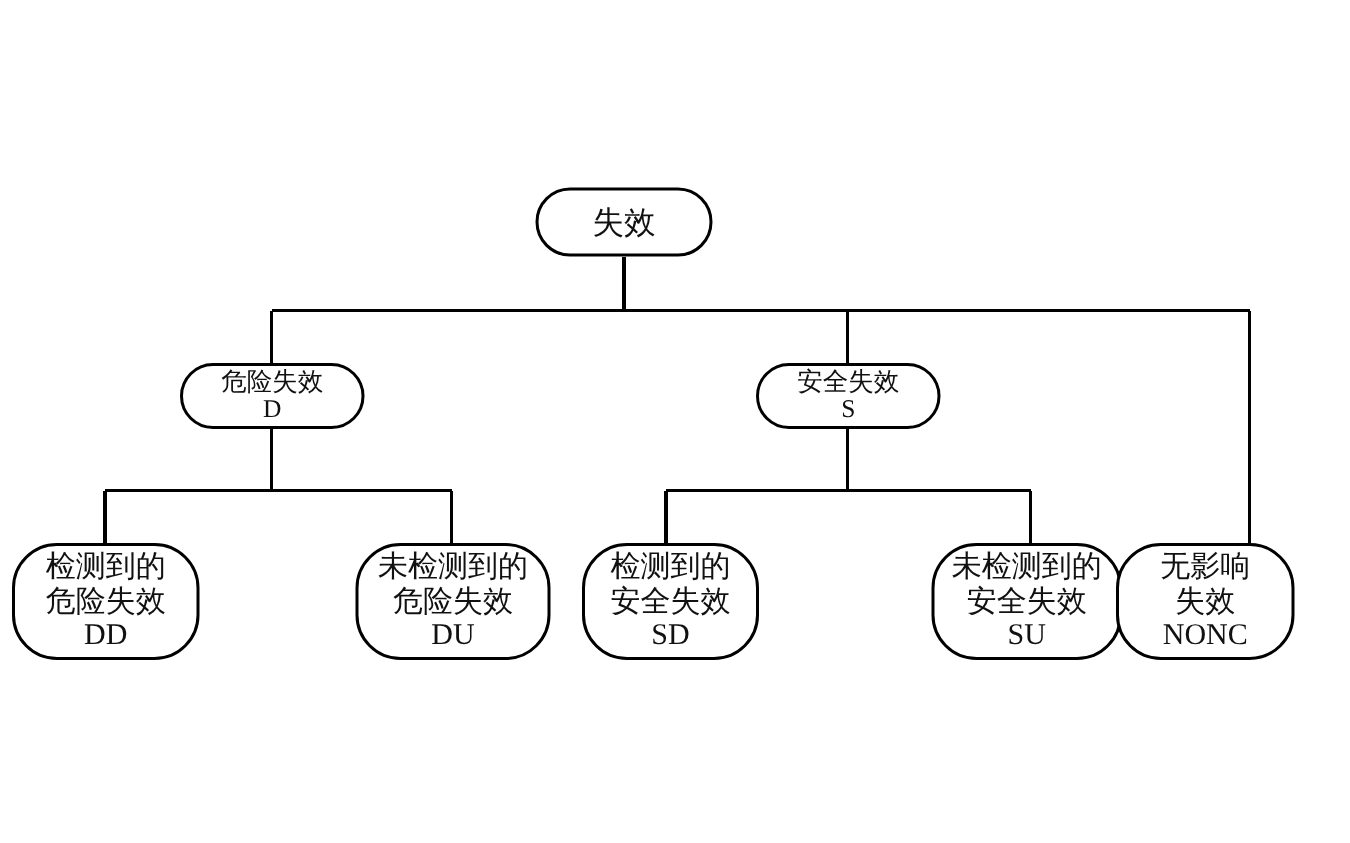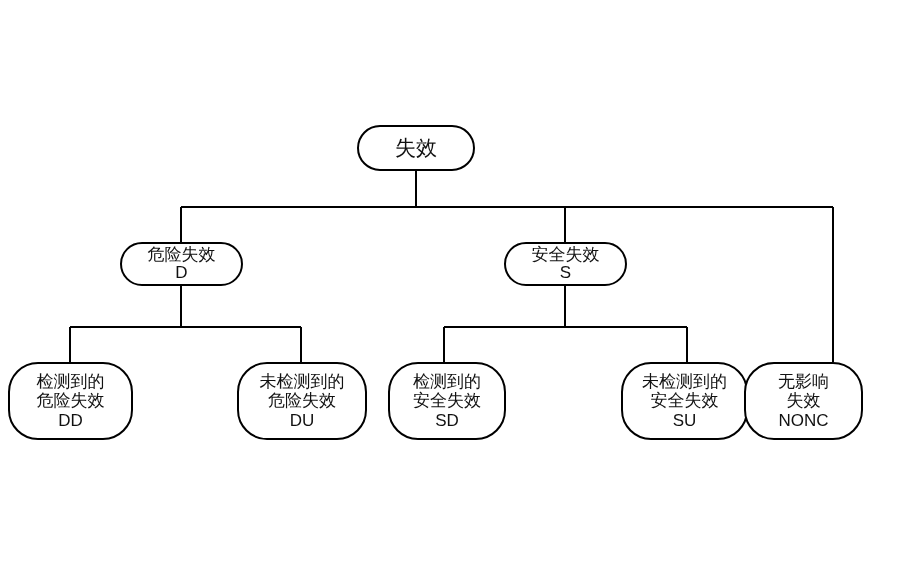--- a/index.html
+++ b/index.html
@@ -5,21 +5,21 @@
   html, body {
     margin: 0;
     padding: 0;
     background: #ffffff;
   }
   #canvas {
     position: relative;
     width: 900px;
     height: 562px;
     background: #ffffff;
-    font-family: Liberation Sans, sans-serif;
+    font-family: Liberation Serif, serif;
     overflow: hidden;
   }
   #edges {
     position: absolute;
     left: 0;
     top: 0;
     width: 900px;
     height: 562px;
     pointer-events: none;
   }
@@ -60,21 +60,21 @@
   }
   .node-l2 .line.cn { font-size: 17px; }
   .node-l2 .line.code { font-size: 17px; }
   #node-d { left: 120px; }
   #node-s { left: 504px; }
   
   .node-leaf {
     top: 362px;
     height: 78px;
     border-radius: 30px;
-    font-size: 17px;
+    font-size: 20px;
     padding: 0 4px;
   }
   .node-leaf .line { line-height: 1.12; }
   #node-dd   { left: 8px;   width: 125px; }
   #node-du   { left: 237px; width: 130px; }
   #node-sd   { left: 388px; width: 118px; }
   #node-su   { left: 621px; width: 127px; }
   #node-nonc { left: 744px; width: 119px; }
 </style>
 </head>

